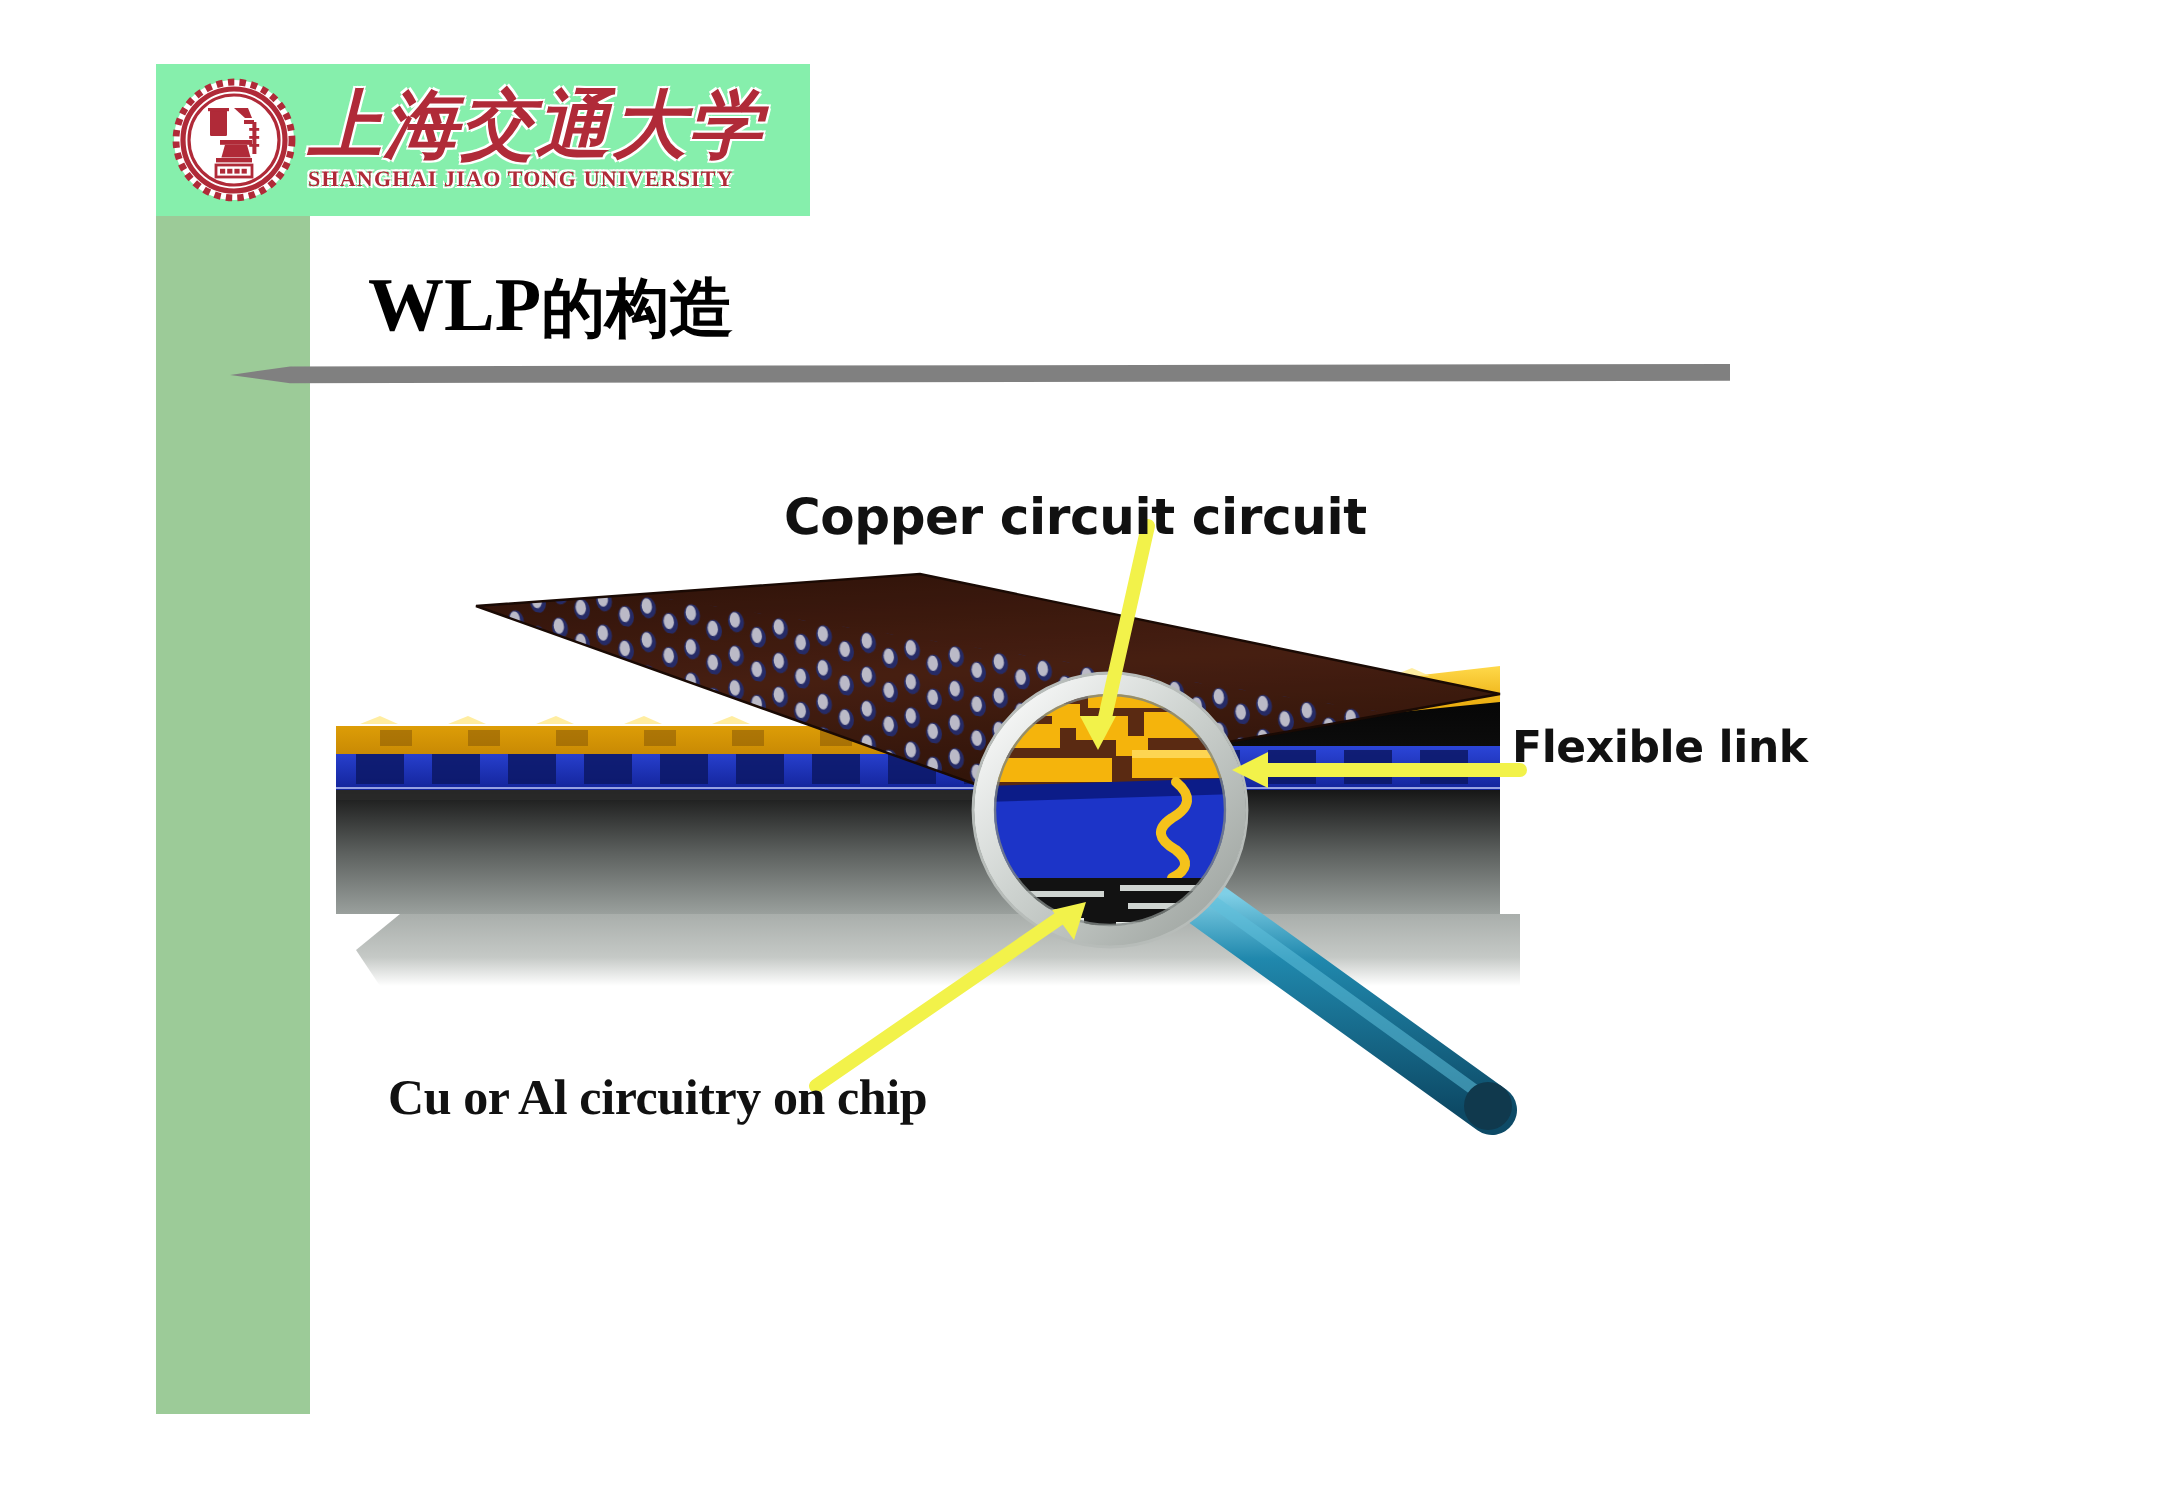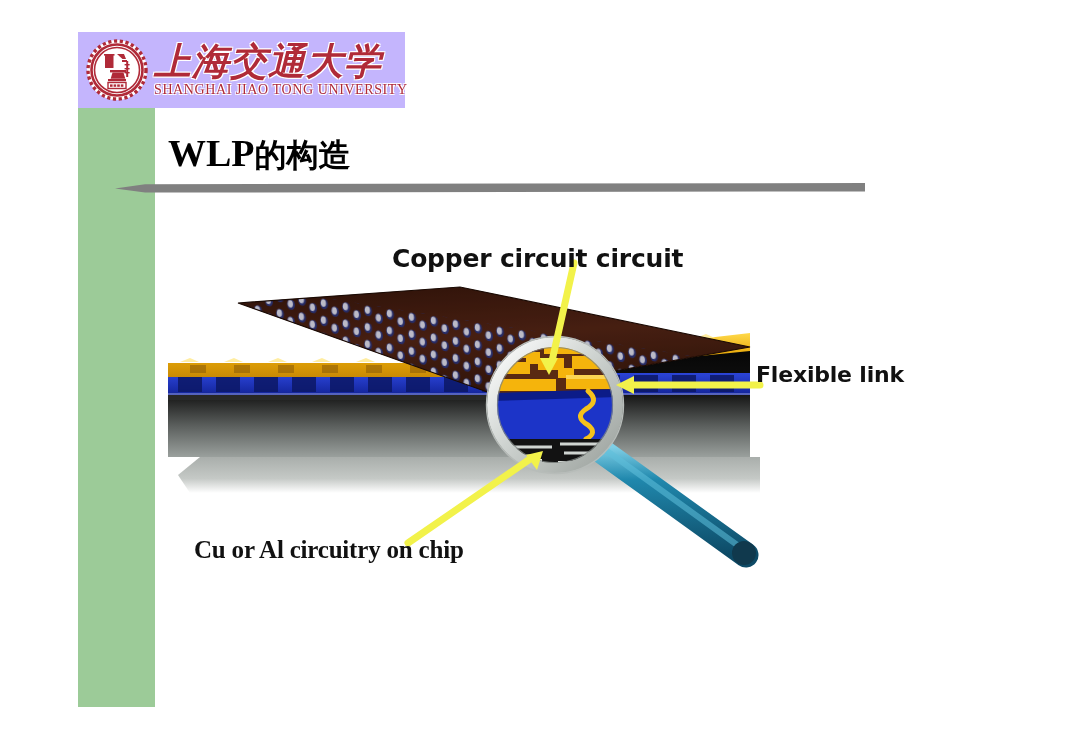--- a/index.html
+++ b/index.html
@@ -25,21 +25,21 @@
     background: #9ccb98;
   }
 
   
   #logo-band {
     position: absolute;
     left: 78px;
     top: 32px;
     width: 327px;
     height: 76px;
-    background: #c4b5fd;
+    background: #86efac;
     display: flex;
     align-items: center;
     padding-left: 8px;
     box-sizing: border-box;
   }
   #logo-seal {
     width: 62px;
     height: 62px;
     flex: 0 0 62px;
     position: relative;
@@ -57,22 +57,22 @@
     font-style: italic;
     color: #b02a38;
     line-height: 1.0;
     letter-spacing: 1px;
     text-shadow: 1px 1px 0 #ffffff, -1px -1px 0 #ffffff,
                  1px -1px 0 #ffffff, -1px 1px 0 #ffffff;
     white-space: nowrap;
   }
   #logo-en {
     font-family: "Liberation Serif", serif;
-    font-size: 14px;
-    font-weight: normal;
+    font-size: 11px;
+    font-weight: bold;
     color: #b02a38;
     letter-spacing: 0.6px;
     margin-top: 2px;
     text-shadow: 1px 1px 0 #ffffff, -1px -1px 0 #ffffff,
                  1px -1px 0 #ffffff, -1px 1px 0 #ffffff;
     white-space: nowrap;
   }
 
   
   #title {
@@ -80,20 +80,21 @@
     left: 168px;
     top: 131px;
     font-size: 38px;
     line-height: 44px;
     color: #000000;
     white-space: nowrap;
   }
   #title .lat {
     font-family: "Liberation Serif", serif;
     font-weight: bold;
+    margin-left: 16px;
   }
   #title .cjk {
     font-family: "DejaVu Sans", sans-serif;
     font-weight: bold;
     font-size: 32px;
   }
 
   
   #title-rule {
     position: absolute;

